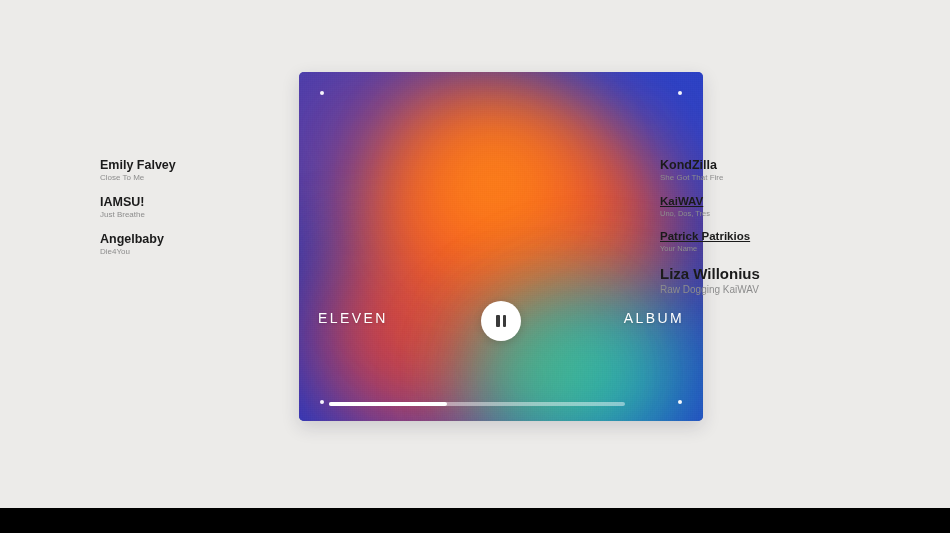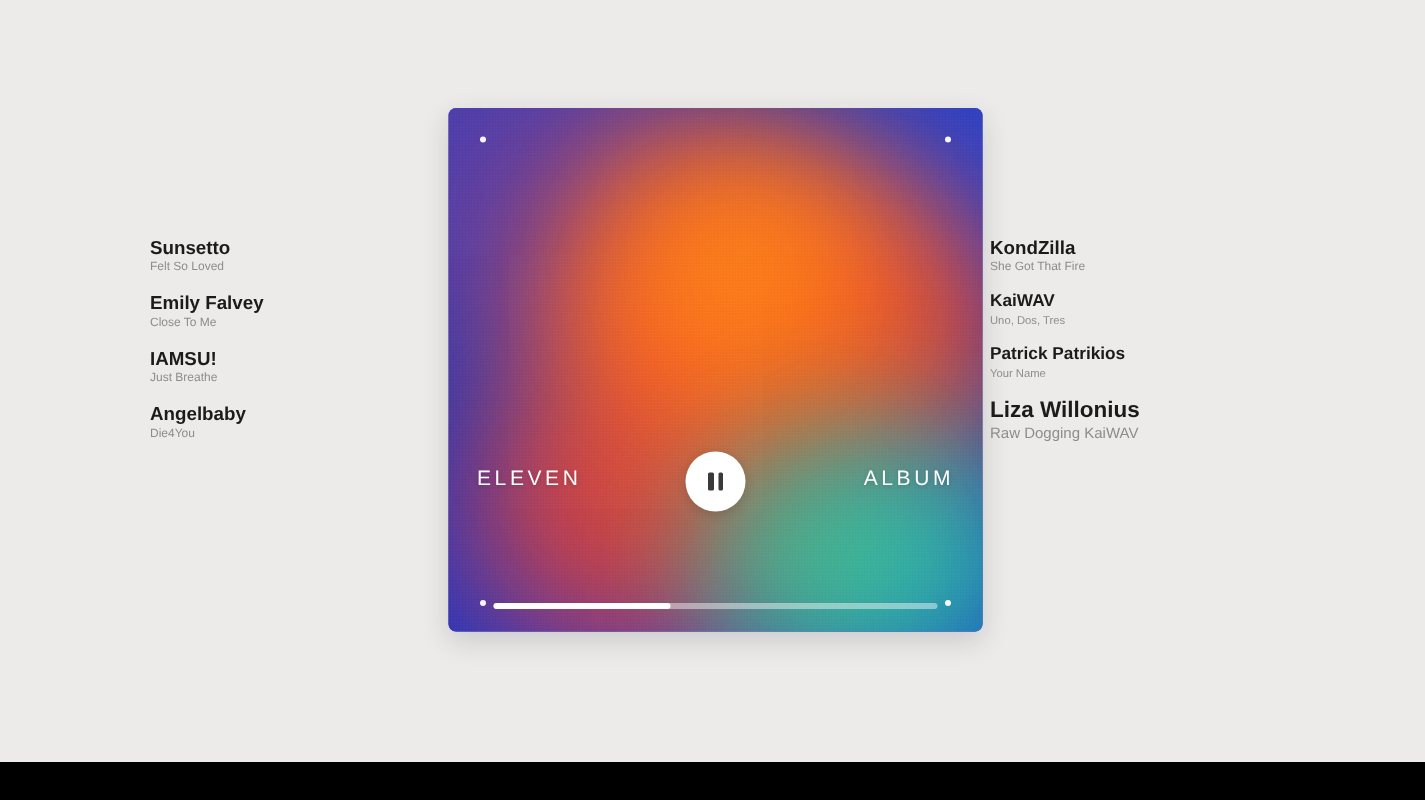--- a/index.html
+++ b/index.html
@@ -38,21 +38,21 @@
     white-space:nowrap;
   }
   .track-sub {
     color:#8d8d8d;
     line-height:1.2;
     white-space:nowrap;
     margin-top:1px;
   }
 
   
-  .s-sm .track-title { font-size:11.5px; }
+  .s-sm .track-title { font-size:11.5px;text-decoration:underline; }
   .s-sm .track-sub   { font-size:7.5px; }
   .s-md .track-title { font-size:12.5px; }
   .s-md .track-sub   { font-size:8px; }
   .s-lg .track-title { font-size:15px; }
   .s-lg .track-sub   { font-size:10px; }
   .s-xl .track-title { font-size:16.5px; letter-spacing:0.1px; }
   .s-xl .track-sub   { font-size:11px; }
 
   .track.active .track-title { color:#111; }
   .track.active .track-sub   { color:#9a9a9a; }
@@ -63,21 +63,21 @@
     width:0; height:0;
     border-left:7px solid #1b1b1b;
     border-top:5px solid transparent;
     border-bottom:5px solid transparent;
   }
 
   
   #album-art {
     position:absolute;
     left:299px; top:72px;
-    width:356px; height:349px;
+    width:404px; height:349px;
     border-radius:5px;
     overflow:hidden;
     background:#2a3bb5;
     box-shadow:0 6px 18px rgba(40,40,60,0.16);
   }
   .blob { position:absolute; border-radius:50%; filter:blur(44px); }
 
   #blob-indigo-tl {
     left:-70px; top:-60px; width:260px; height:240px;
     background:#5b3fa8; opacity:0.95;
@@ -183,24 +183,20 @@
     background:#fff;
   }
 </style>
 </head>
 <body>
 
 <div id="stage">
 
   <div class="playlist" id="playlist-left">
 
-    <div class="track s-md">
-      <div class="track-title">Sunsetto</div>
-      <div class="track-sub">Felt So Loved</div>
-    </div>
 
 
     <div class="track s-md">
       <div class="track-title">Emily Falvey</div>
       <div class="track-sub">Close To Me</div>
     </div>
 
     <div class="track s-md">
       <div class="track-title">IAMSU!</div>
       <div class="track-sub">Just Breathe</div>

